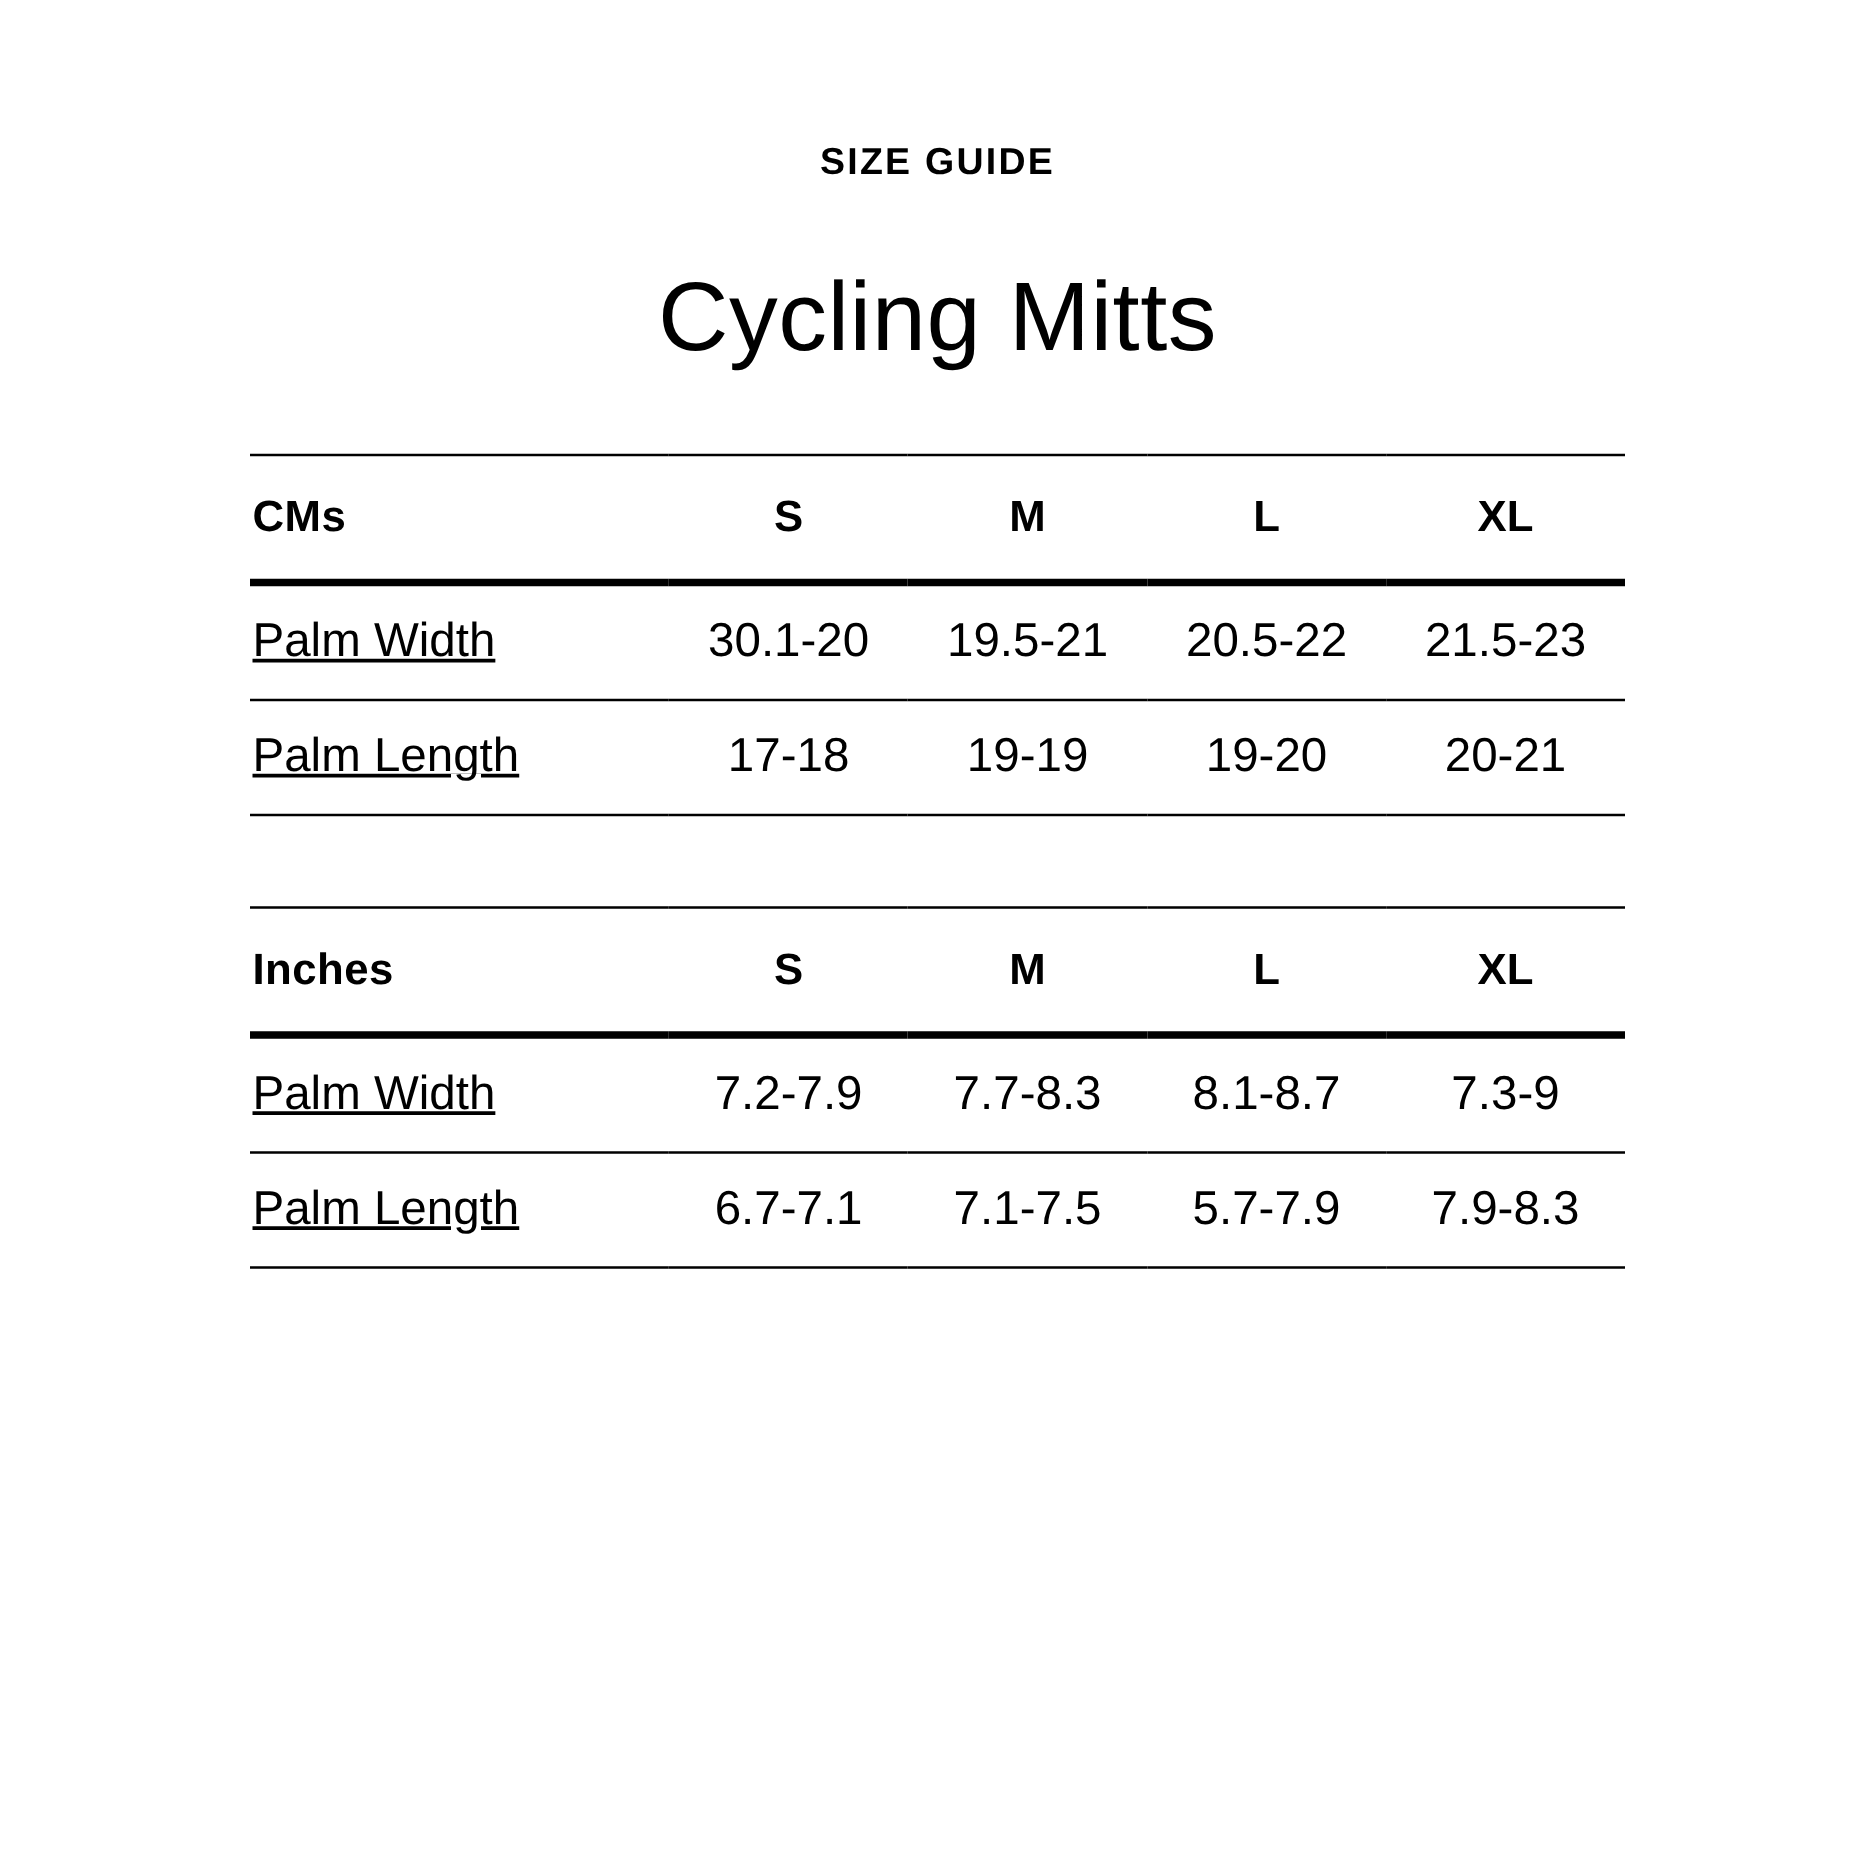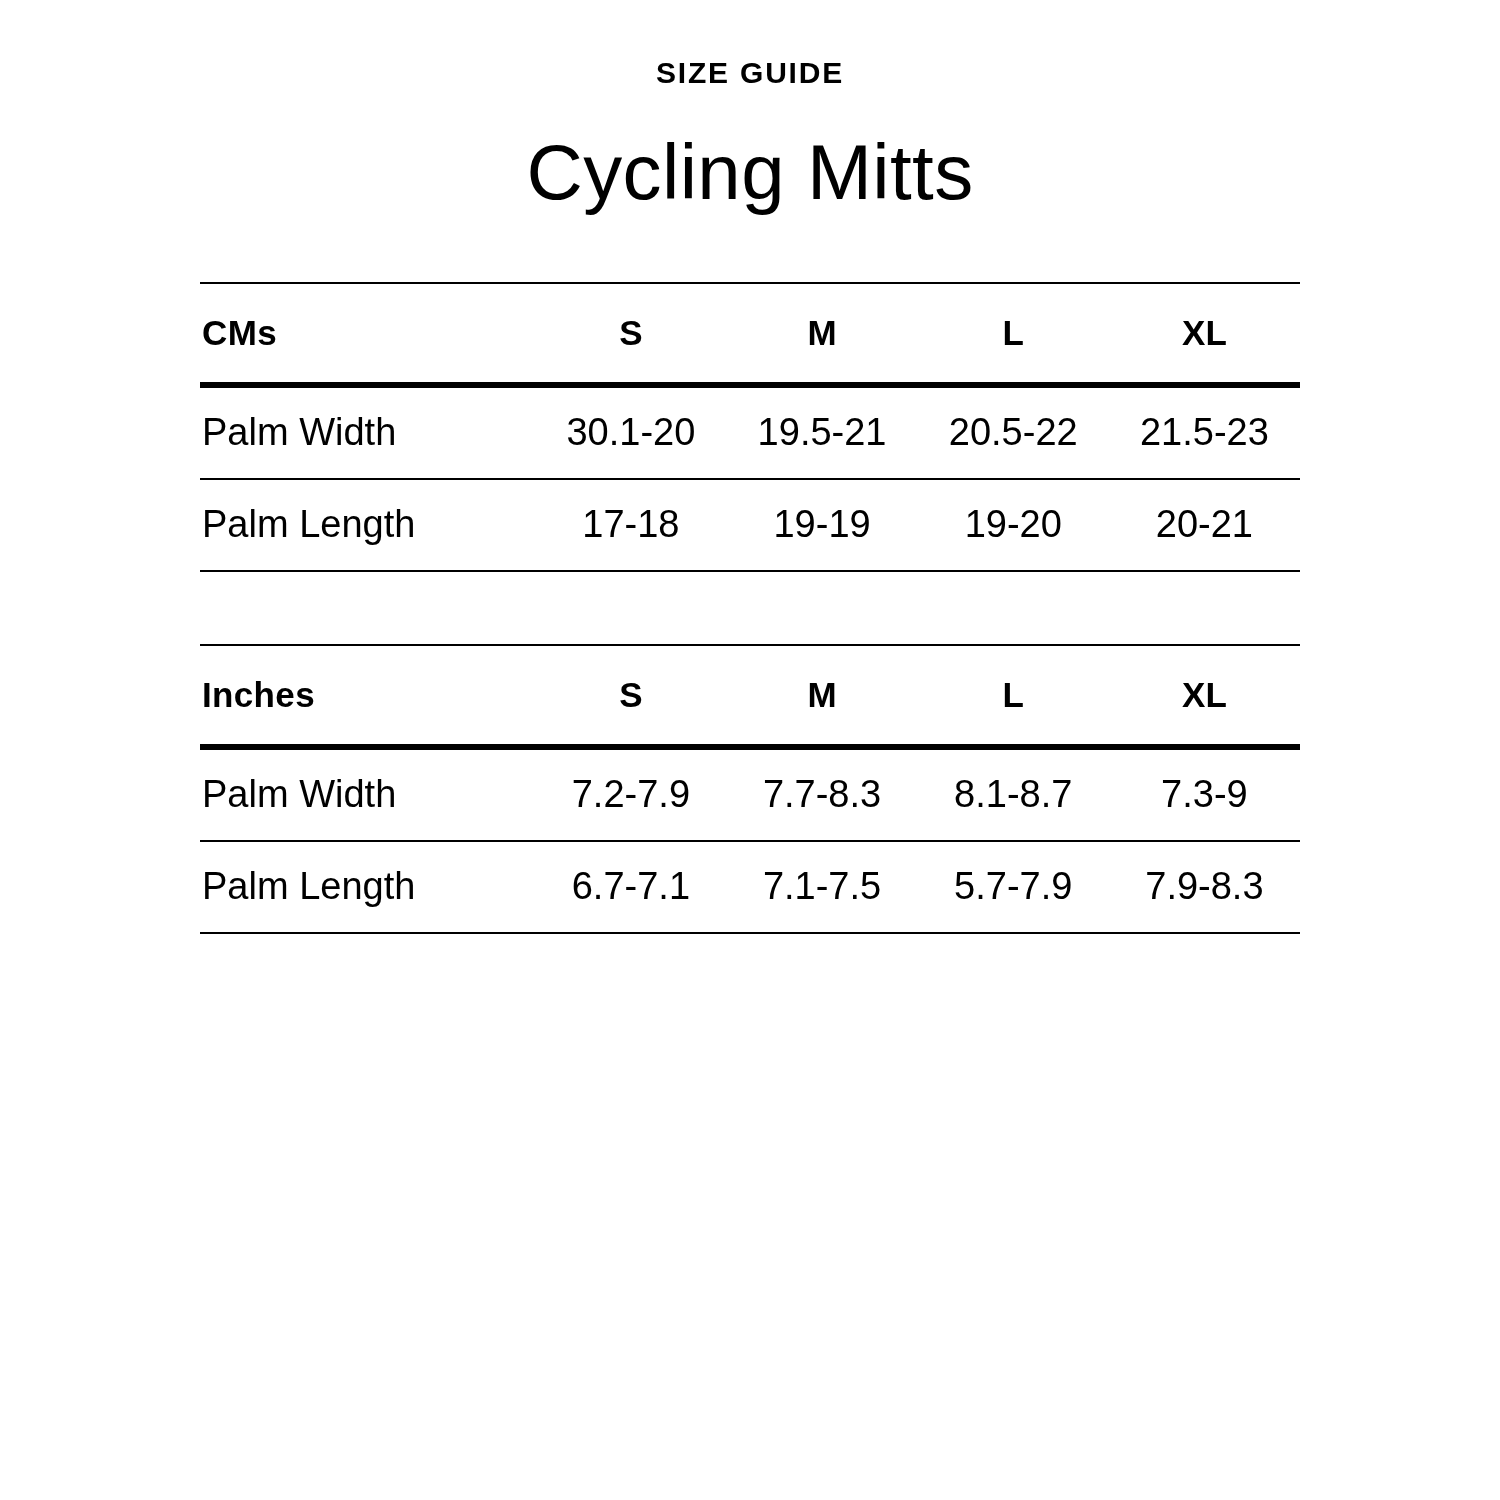--- a/index.html
+++ b/index.html
@@ -18,29 +18,29 @@
     position: relative;
     width: 1500px;
     height: 1500px;
     box-sizing: border-box;
   }
   .eyebrow {
     text-align: center;
     font-size: 30px;
     font-weight: bold;
     letter-spacing: 0.06em;
-    margin-top: 58px;
+    margin-top: 115px;
     line-height: 1;
   }
   .title {
     text-align: center;
     font-size: 78px;
     font-weight: 400;
     letter-spacing: 0.005em;
-    margin-top: 44px;
+    margin-top: 68px;
     line-height: 1.05;
   }
   .tables {
     margin-top: 68px;
     padding: 0 200px;
   }
   table.size-table {
     width: 1100px;
     border-collapse: collapse;
     table-layout: fixed;
@@ -77,20 +77,21 @@
   tbody tr td {
     height: 90px;
     vertical-align: middle;
     border-bottom: 2px solid #000;
     font-size: 38px;
     font-weight: 400;
   }
   tbody tr td.row-label {
     text-align: left;
     padding-left: 2px;
+    text-decoration: underline;
   }
   tbody tr td.row-value {
     text-align: center;
   }
 </style>
 </head>
 <body>
 
 <div class="page">
 

